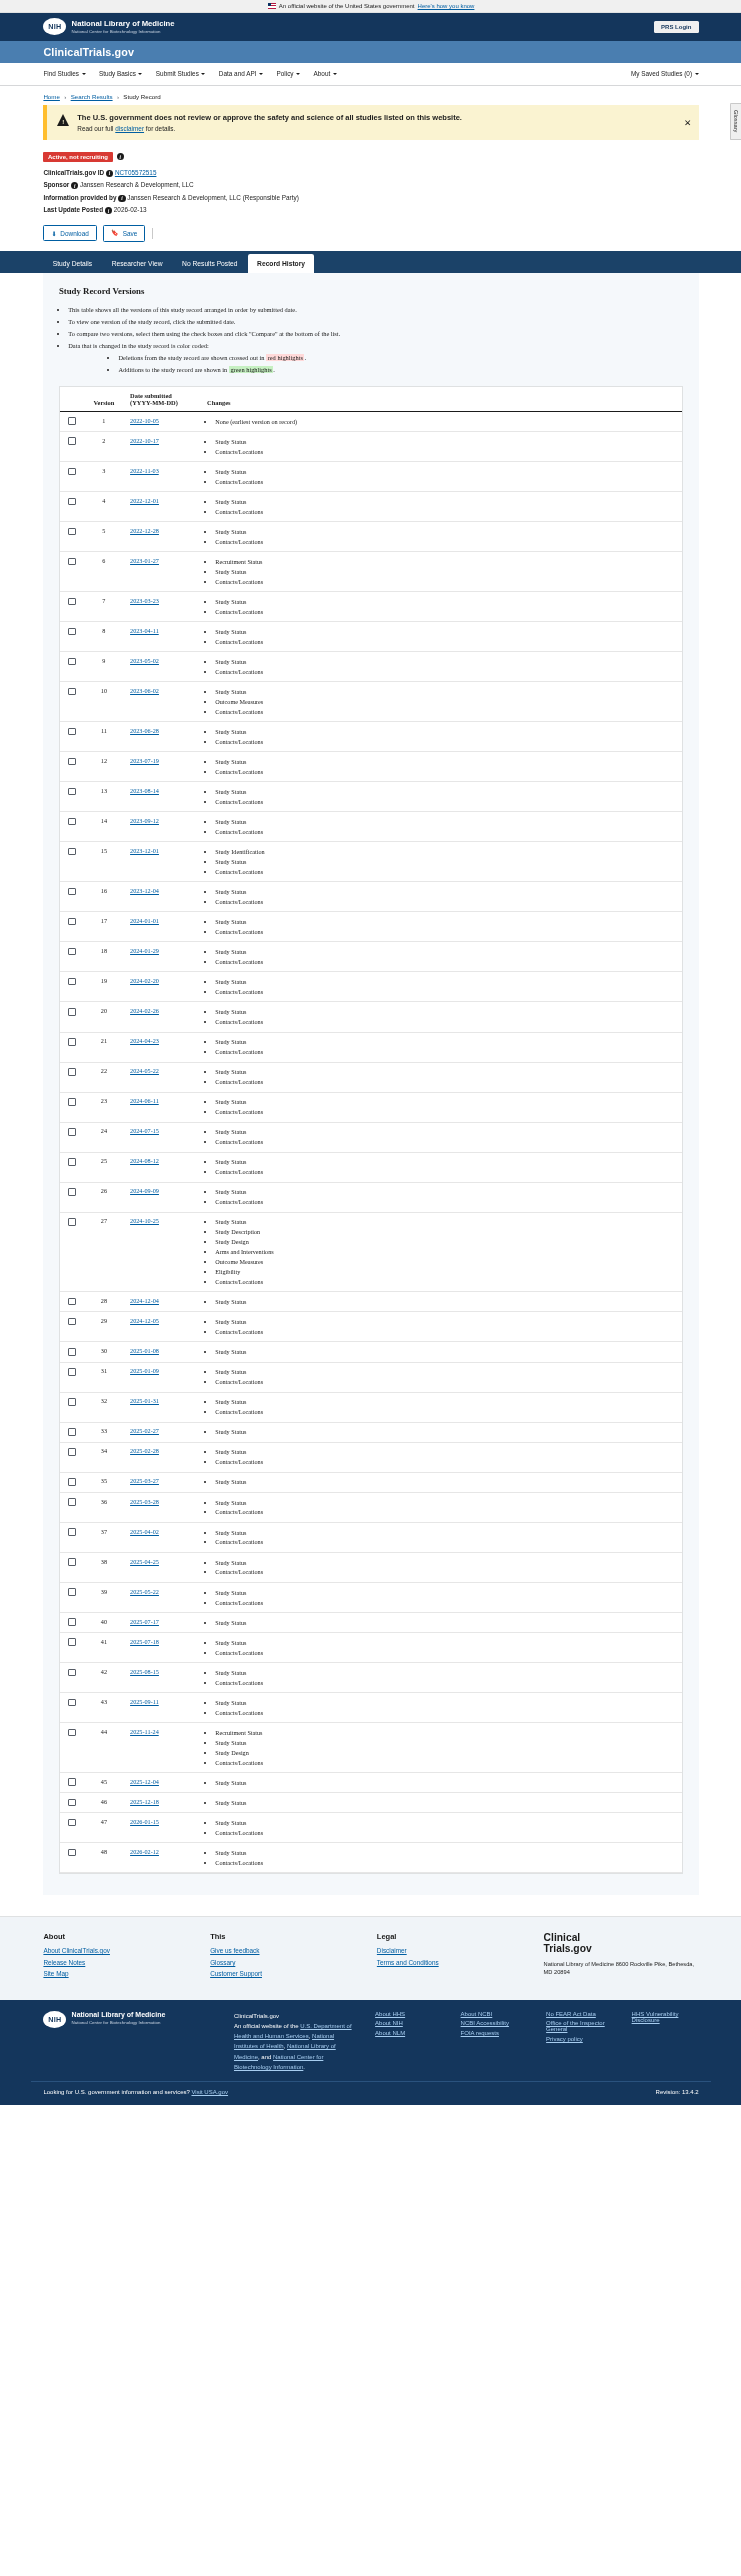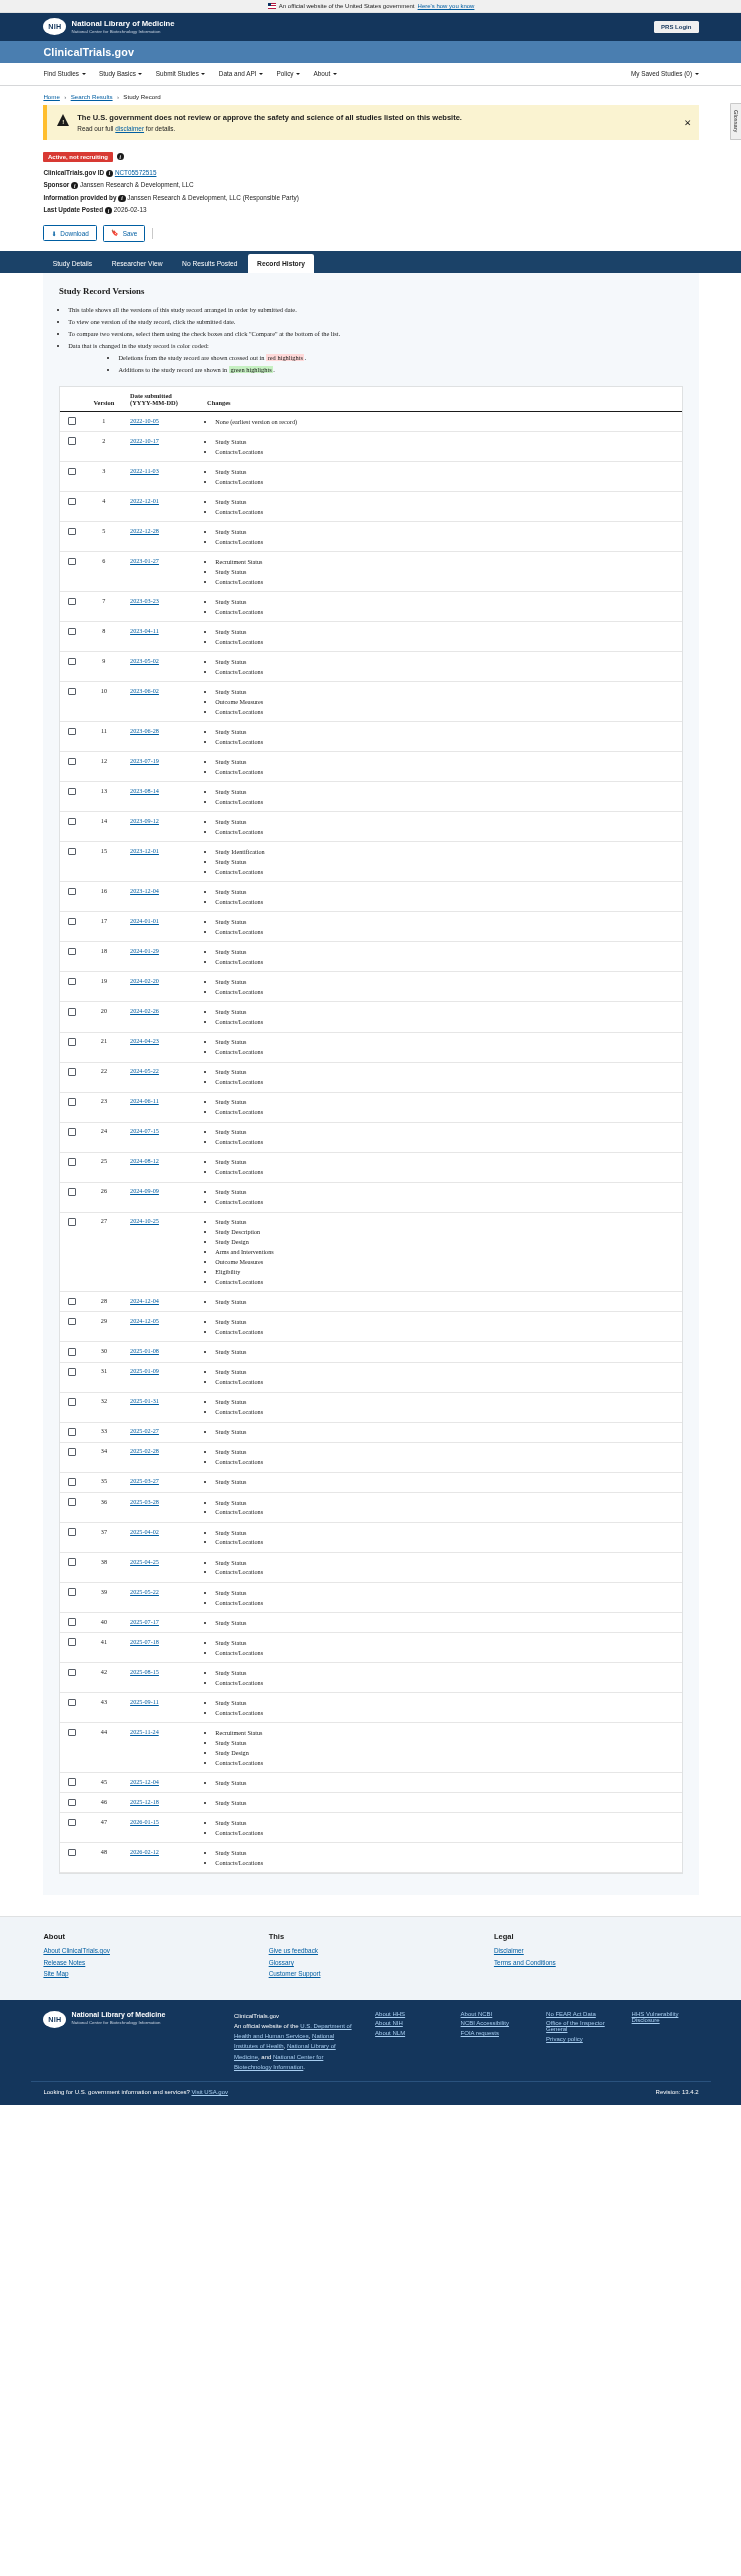--- a/index.html
+++ b/index.html
@@ -964,20 +964,28 @@
           <li><a href="#">Customer Support</a></li>
         </ul>
       </div>
       <div class="footer-col">
         <h3>Legal</h3>
         <ul>
           <li><a href="#">Disclaimer</a></li>
           <li><a href="#">Terms and Conditions</a></li>
         </ul>
       </div>
+      <div class="footer-brand">
+        <div class="fb-title">
+          <span>Clinical</span><br>
+          <span>Trials.gov</span>
+        </div>
+        <div class="fb-sub">National Library of Medicine
+8600 Rockville Pike, Bethesda, MD 20894</div>
+      </div>
     </div>
   </div>
 
   <div class="footer-bottom">
     <div class="fbottom-inner">
       <div class="fbottom-left">
         <div class="nih-logo">NIH</div>
         <div>
           <div class="nlm-title">National Library of Medicine</div>
           <div class="nlm-sub">National Center for Biotechnology Information</div>

